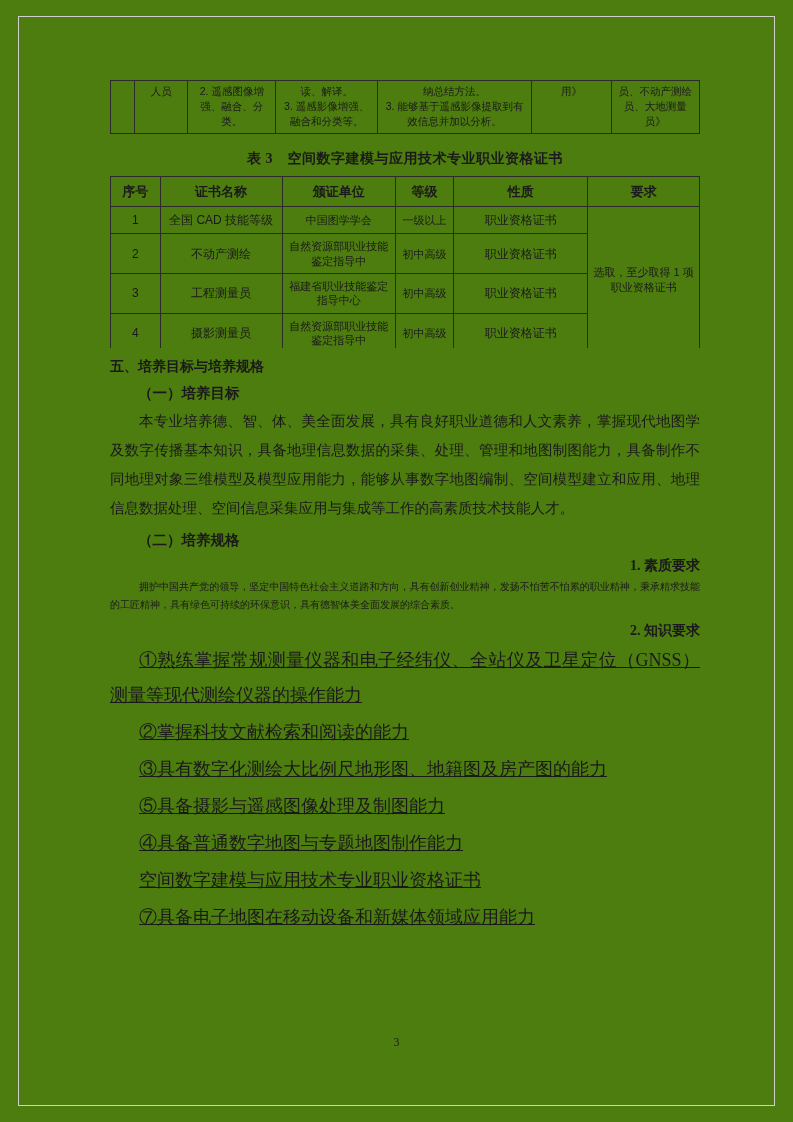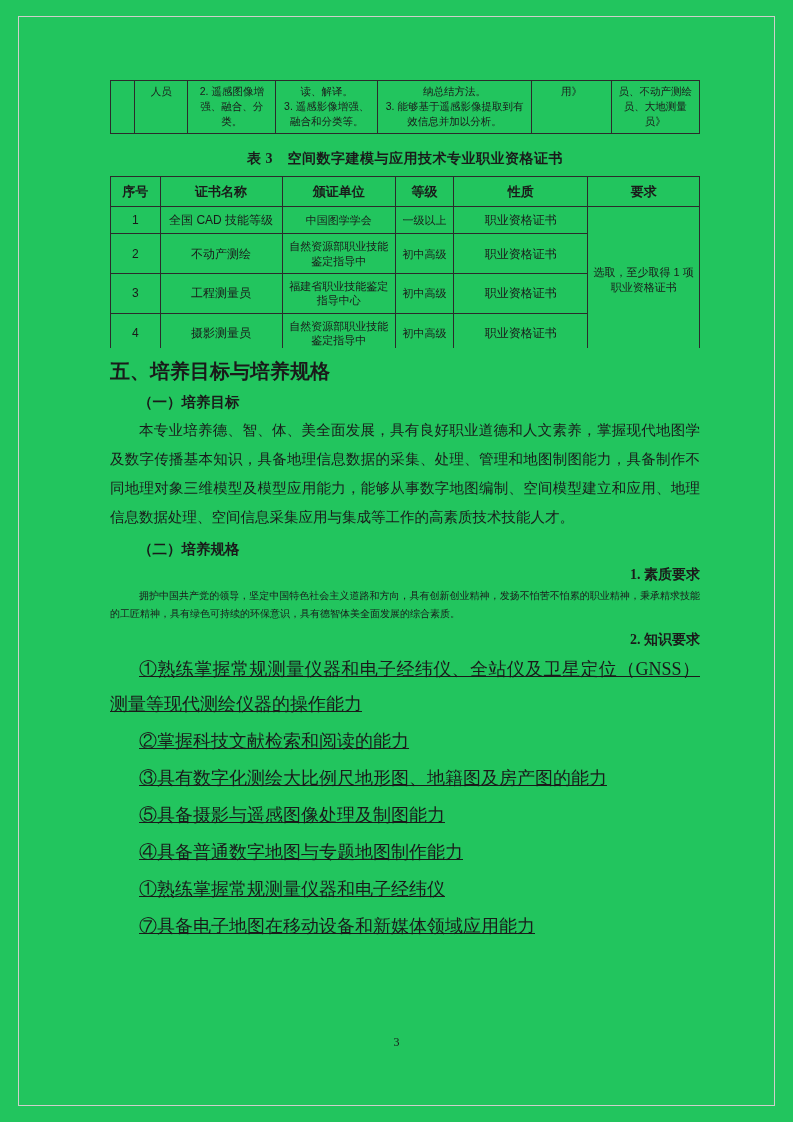--- a/index.html
+++ b/index.html
@@ -5,21 +5,21 @@
   html, body {
     margin: 0;
     padding: 0;
     background: #8a8a86;
   }
   .page {
     position: relative;
     width: 793px;
     height: 1122px;
     margin: 0 auto;
-    background: #22c55e;
+    background: #4d7c0f;
     box-sizing: border-box;
     font-family: "Liberation Serif", "DejaVu Serif", serif;
     color: #1a1a1a;
     overflow: hidden;
   }
   .page-border {
     position: absolute;
     left: 18px;
     top: 16px;
     right: 18px;
@@ -82,21 +82,21 @@
     line-height: 1.3;
   }
   .cert-clip {
     position: relative;
     max-height: 172px;
     overflow: hidden;
   }
 
   
   .h2 {
-    font-size: 20px;
+    font-size: 14px;
     font-weight: bold;
     margin: 10px 0 4px 0;
   }
   .h3 {
     font-size: 14.5px;
     font-weight: bold;
     margin: 8px 0 4px 0;
     text-indent: 28px;
   }
   .h4 {
@@ -237,19 +237,19 @@
 
     <div class="h4">1. 素质要求</div>
     <p class="para-tight">拥护中国共产党的领导，坚定中国特色社会主义道路和方向，具有创新创业精神，发扬不怕苦不怕累的职业精神，秉承精求技能的工匠精神，具有绿色可持续的环保意识，具有德智体美全面发展的综合素质。</p>
 
     <div class="h4">2. 知识要求</div>
     <p class="item">①熟练掌握常规测量仪器和电子经纬仪、全站仪及卫星定位（GNSS）测量等现代测绘仪器的操作能力</p>
     <p class="item">②掌握科技文献检索和阅读的能力</p>
     <p class="item">③具有数字化测绘大比例尺地形图、地籍图及房产图的能力</p>
     <p class="item">⑤具备摄影与遥感图像处理及制图能力</p>
     <p class="item">④具备普通数字地图与专题地图制作能力</p>
-    <p class="item">①熟练掌握常规测量仪器和电子经纬仪</p>
+    <p class="item">空间数字建模与应用技术专业职业资格证书</p>
     <p class="item">⑦具备电子地图在移动设备和新媒体领域应用能力</p>
 
   </div>
 
   <div class="pagenum">3</div>
 </div>
 
 </body></html>

